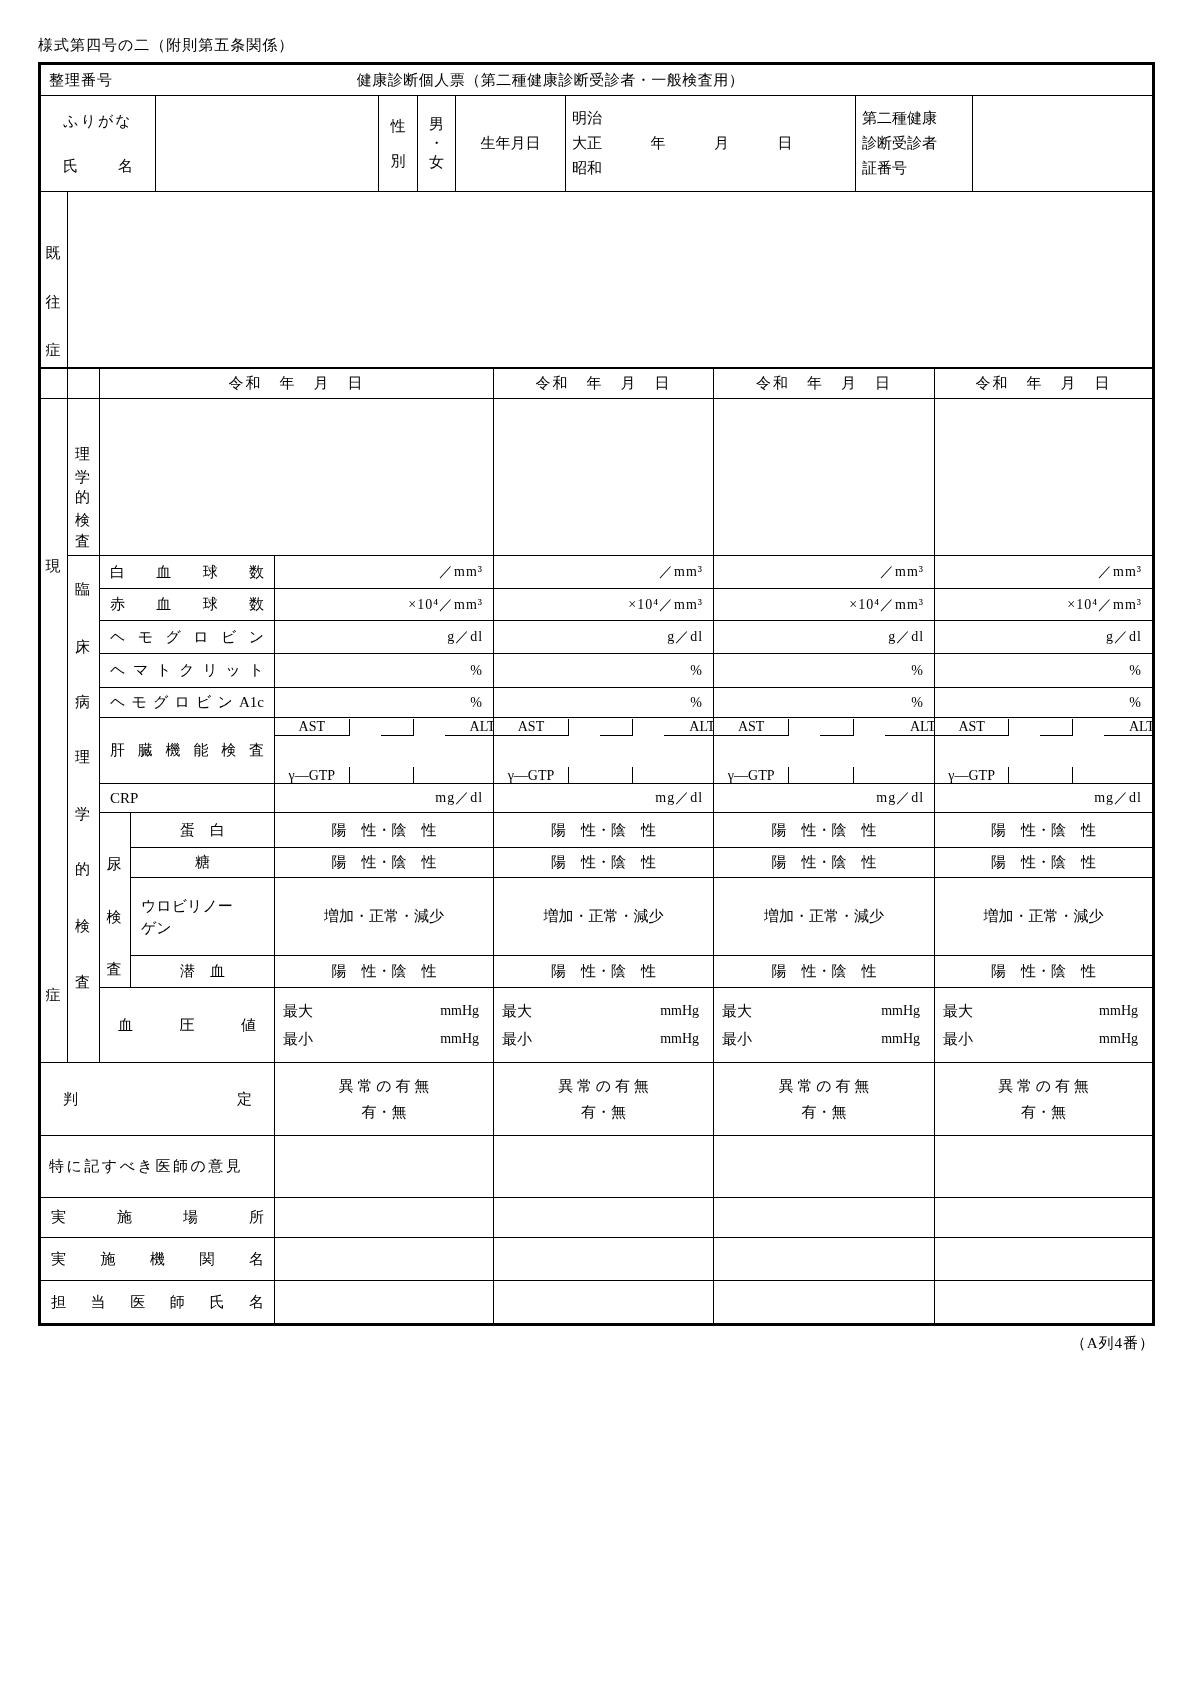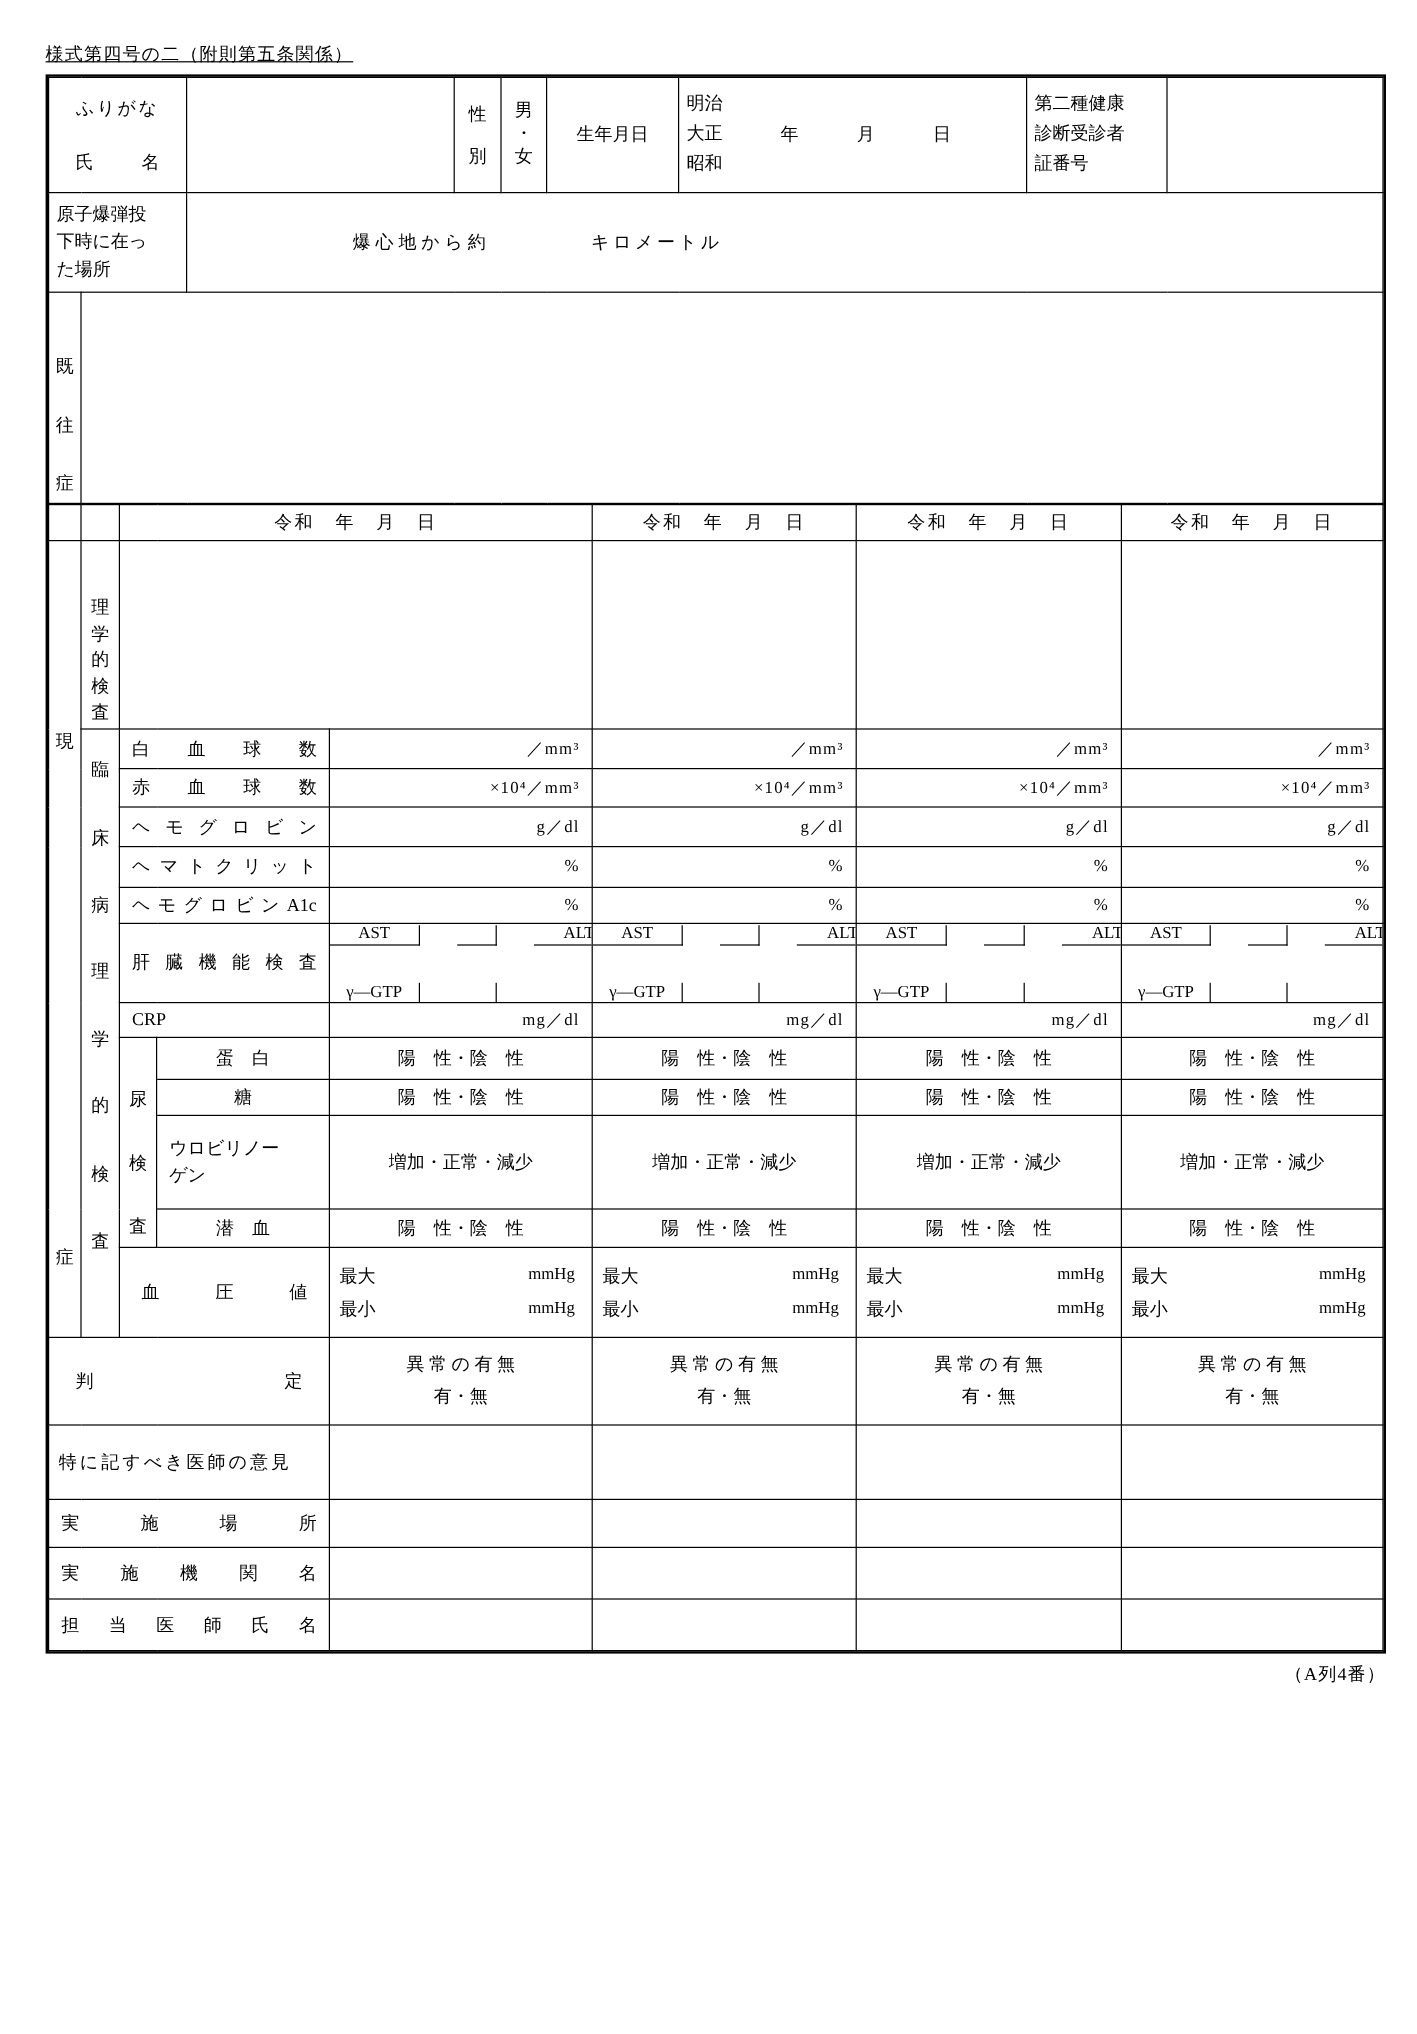--- a/index.html
+++ b/index.html
@@ -2,21 +2,21 @@
 <html><head>
 <meta charset="utf-8">
 <style>
   html,body{margin:0;padding:0;background:#ffffff;}
   body{
     width:1181px;height:1695px;
     font-family:"Liberation Serif","DejaVu Serif",serif;
     font-size:15px;color:#000;
     -webkit-font-smoothing:none;
   }
-  .form-note{margin:36px 16px 7px 38px;font-size:15px;letter-spacing:1px;text-decoration:underline;}
+  .form-note{margin:36px 16px 7px 38px;font-size:15px;letter-spacing:1px;}
   .sheet{margin-left:38px;width:1113px;border:2px solid #000;}
   table{border-collapse:collapse;table-layout:fixed;width:100%;}
   td{border:1px solid #000;padding:0;vertical-align:middle;overflow:hidden;}
 
   
   .c{text-align:center;}
   .jt{text-align:justify;text-align-last:justify;}
   .pad10{padding:0 10px;}
   .pad22{padding:0 22px;}
   .pad18{padding:0 18px;}
@@ -94,20 +94,26 @@
         <col style="width:223px">
       <col style="width:39px">
         <col style="width:38px">
         <col style="width:110px">
       <col style="width:290px">
         <col style="width:117px">
         <col>
     </colgroup>
 
     <tbody>
+        <tr style="height:31px">
+      <td colspan="9" class="title-cell">
+        <span class="serial">整理番号</span>
+        <span class="form-title">健康診断個人票（第二種健康診断受診者・一般検査用）</span>
+      </td>
+    </tr>
 
     <tr style="height:96px">
       <td colspan="2" class="idlabel">
         <div class="furigana">ふりがな</div>
         <div class="jt pad22">氏名</div>
       </td>
       <td></td>
       <td>
         <div class="stack sex">
           <span>性</span>
@@ -138,31 +144,20 @@
       </td>
       <td class="cert">
         <div>第二種健康</div>
         <div>診断受診者</div>
         <div>証番号</div>
       </td>
       <td></td>
     </tr>
 
 
-    <tr style="height:83px">
-      <td colspan="2" class="bomb-label">
-        <div>原子爆弾投</div>
-        <div>下時に在っ</div>
-        <div>た場所</div>
-      </td>
-      <td colspan="7" class="bomb-content">
-        <span class="hypo">爆心地から約</span>
-        <span class="km">キロメートル</span>
-      </td>
-    </tr>
 
     <tr style="height:176px">
       <td class="vtop">
         <span class="vert v-history">既往症</span>
       </td>
       <td colspan="8"></td>
     </tr>
   </tbody>
     </table>
 

